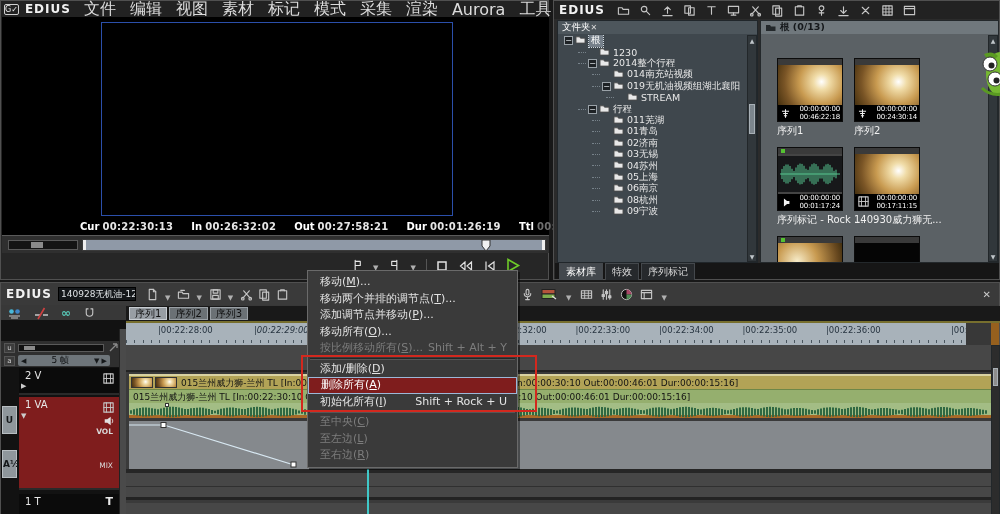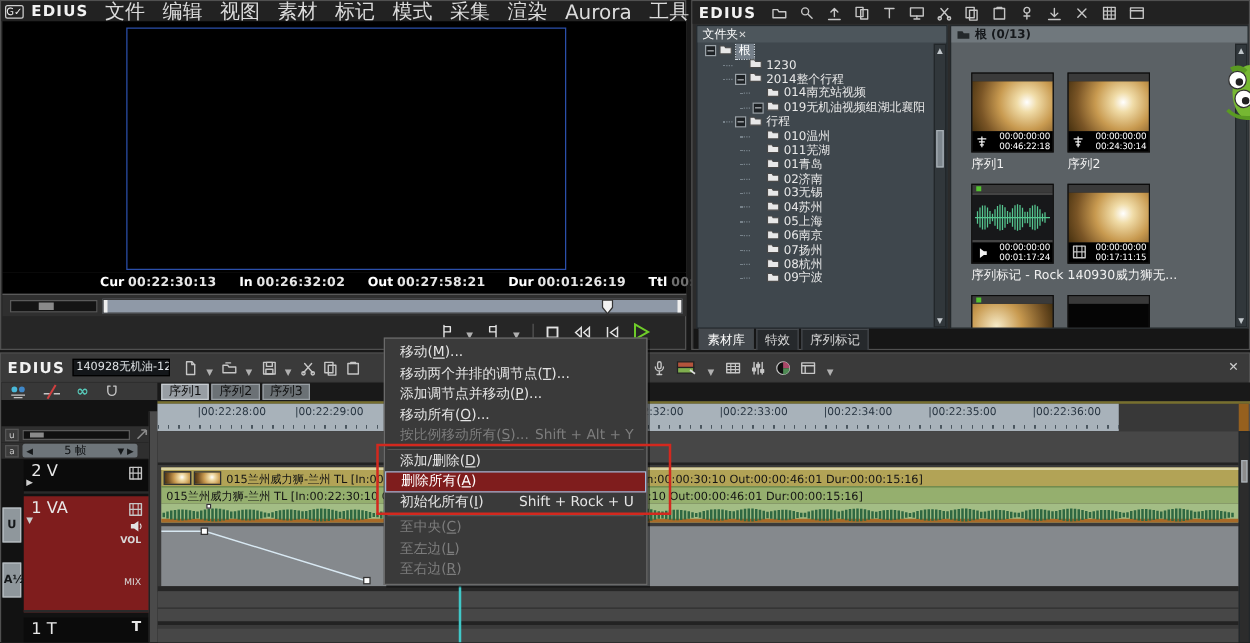--- a/index.html
+++ b/index.html
@@ -34,21 +34,21 @@
   .tab.active{background:#43484d;color:#fff}
   .seqtab{font-size:10px;color:#101010;background:#6b7175;border:1px solid #9aa0a5;
     padding:0 5px;height:13px;line-height:12px;margin-right:2px}
   .seqtab.active{background:#989ea4;border-color:#c8cdd2}
   .tick{position:absolute;top:2px;font-size:8.5px;color:#273440;white-space:nowrap}
   .ctxitem{height:16.5px;line-height:16.5px;font-size:11px;color:#e4e4e4;padding:0 10px 0 12px;
     display:flex;justify-content:space-between;white-space:nowrap}
   .ctxitem.off{color:#7d7d7d}
   .ctxitem.hl{background:#7f1d1d;border:1px solid #9cb8d8;line-height:14.5px;color:#fff}
   .ctxsep{height:2px;border-top:1px solid #242424;border-bottom:1px solid #565656;margin:1px 2px}
-  .thdr{color:#e8e8e8;font-size:13px;position:absolute;white-space:nowrap}
+  .thdr{color:#e8e8e8;font-size:10px;position:absolute;white-space:nowrap}
   .sideb{position:absolute;left:1px;width:15px;background:#8f979c;color:#15181a;font-weight:bold;
     font-size:9px;text-align:center;border:1px solid #b8bec2}
   .scroll{position:absolute;background:#31373b;border:1px solid #22272a}
   .thumbv{position:absolute;left:1px;right:1px;background:#7d868d;border:1px solid #a8b0b6}
   .sarrow{position:absolute;left:0;right:0;text-align:center;font-size:6px;color:#c0c6ca}
   u{text-decoration:underline}
 </style>
 </head>
 <body>
 
@@ -288,44 +288,44 @@
           <div class="treerow">
             <span style="width: 32px; flex: 0 0 auto;"></span>
             <span class="stub"></span>
             <span class="expbox">−</span>
             <span><svg width="11" height="9" viewBox="0 0 12 10">
                 <path d="M1 2h4l1 1.5h5V9H1z" fill="#e8e8e8" stroke="#4a4a4a"></path>
               </svg></span>
             <span style="margin-left: 3px;">019无机油视频组湖北襄阳</span>
           </div>
           <div class="treerow">
+            <span style="width: 46px; flex: 0 0 auto;"></span>
+            <span class="stub"></span>
+            <span style="width: 11px; flex: 0 0 auto;"></span>
+            <span><svg width="11" height="9" viewBox="0 0 12 10">
+                <path d="M1 2h4l1 1.5h5V9H1z" fill="#e8e8e8" stroke="#4a4a4a"></path>
+              </svg></span>
+            <span style="margin-left: 3px;">STREAM</span>
+          </div>
+          <div class="treerow">
             <span style="width: 18px; flex: 0 0 auto;"></span>
             <span class="stub"></span>
             <span class="expbox">−</span>
             <span><svg width="11" height="9" viewBox="0 0 12 10">
                 <path d="M1 2h4l1 1.5h5V9H1z" fill="#e8e8e8" stroke="#4a4a4a"></path>
               </svg></span>
             <span style="margin-left: 3px;">行程</span>
           </div>
           <div class="treerow">
             <span style="width: 32px; flex: 0 0 auto;"></span>
             <span class="stub"></span>
             <span style="width: 11px; flex: 0 0 auto;"></span>
             <span><svg width="11" height="9" viewBox="0 0 12 10">
                 <path d="M1 2h4l1 1.5h5V9H1z" fill="#e8e8e8" stroke="#4a4a4a"></path>
               </svg></span>
-            <span style="margin-left: 3px;">010温州</span>
-          </div>
-          <div class="treerow">
-            <span style="width: 32px; flex: 0 0 auto;"></span>
-            <span class="stub"></span>
-            <span style="width: 11px; flex: 0 0 auto;"></span>
-            <span><svg width="11" height="9" viewBox="0 0 12 10">
-                <path d="M1 2h4l1 1.5h5V9H1z" fill="#e8e8e8" stroke="#4a4a4a"></path>
-              </svg></span>
             <span style="margin-left: 3px;">011芜湖</span>
           </div>
           <div class="treerow">
             <span style="width: 32px; flex: 0 0 auto;"></span>
             <span class="stub"></span>
             <span style="width: 11px; flex: 0 0 auto;"></span>
             <span><svg width="11" height="9" viewBox="0 0 12 10">
                 <path d="M1 2h4l1 1.5h5V9H1z" fill="#e8e8e8" stroke="#4a4a4a"></path>
               </svg></span>
             <span style="margin-left: 3px;">01青岛</span>
@@ -367,29 +367,20 @@
             <span style="margin-left: 3px;">05上海</span>
           </div>
           <div class="treerow">
             <span style="width: 32px; flex: 0 0 auto;"></span>
             <span class="stub"></span>
             <span style="width: 11px; flex: 0 0 auto;"></span>
             <span><svg width="11" height="9" viewBox="0 0 12 10">
                 <path d="M1 2h4l1 1.5h5V9H1z" fill="#e8e8e8" stroke="#4a4a4a"></path>
               </svg></span>
             <span style="margin-left: 3px;">06南京</span>
-          </div>
-          <div class="treerow">
-            <span style="width: 32px; flex: 0 0 auto;"></span>
-            <span class="stub"></span>
-            <span style="width: 11px; flex: 0 0 auto;"></span>
-            <span><svg width="11" height="9" viewBox="0 0 12 10">
-                <path d="M1 2h4l1 1.5h5V9H1z" fill="#e8e8e8" stroke="#4a4a4a"></path>
-              </svg></span>
-            <span style="margin-left: 3px;">07扬州</span>
           </div>
           <div class="treerow">
             <span style="width: 32px; flex: 0 0 auto;"></span>
             <span class="stub"></span>
             <span style="width: 11px; flex: 0 0 auto;"></span>
             <span><svg width="11" height="9" viewBox="0 0 12 10">
                 <path d="M1 2h4l1 1.5h5V9H1z" fill="#e8e8e8" stroke="#4a4a4a"></path>
               </svg></span>
             <span style="margin-left: 3px;">08杭州</span>
           </div>
@@ -680,25 +671,25 @@
     </div>
 
     <div class="abs" style="left:125px;top:23px;width:875px;height:15px;background:#191919">
       <div id="seqTabs" class="row" style="padding-left:3px;padding-top:1px">
           <span class="seqtab active">序列1</span>
           <span class="seqtab">序列2</span>
           <span class="seqtab">序列3</span>
         </div>
     </div>
     <div class="abs" style="left:125px;top:38px;width:875px;height:2px;background:#776f2e"></div>
-    <div class="abs" id="ruler" style="left:125px;top:40px;width:769px;height:22px;background:#a8b2ba;overflow:hidden;
+    <div class="abs" id="ruler" style="left:125px;top:40px;width:840px;height:22px;background:#a8b2ba;overflow:hidden;
                 background-image:repeating-linear-gradient(90deg,#4a565f 0 1px,transparent 1px 8.35px);
                 background-size:100% 3px;background-position:0 17px;background-repeat:no-repeat">
         <span class="tick" style="left: 32px;">|00:22:28:00</span>
-        <span class="tick" style="left: 110px;">|00:22:29:00</span>
+        <span class="tick" style="left: 128px; font-style: italic;">|00:22:29:00</span>
         <span class="tick" style="left: 199px;">|00:22:30:00</span>
         <span class="tick" style="left: 282.5px;">|00:22:31:00</span>
         <span class="tick" style="left: 366px;">|00:22:32:00</span>
         <span class="tick" style="left: 449.5px;">|00:22:33:00</span>
         <span class="tick" style="left: 533px;">|00:22:34:00</span>
         <span class="tick" style="left: 616.5px;">|00:22:35:00</span>
         <span class="tick" style="left: 700px;">|00:22:36:00</span>
         <span class="tick" style="left: 825px;">|00:22:37:00</span>
       </div>
     <div class="abs" style="left:990px;top:40px;width:8px;height:22px;background:#96601e"></div>

